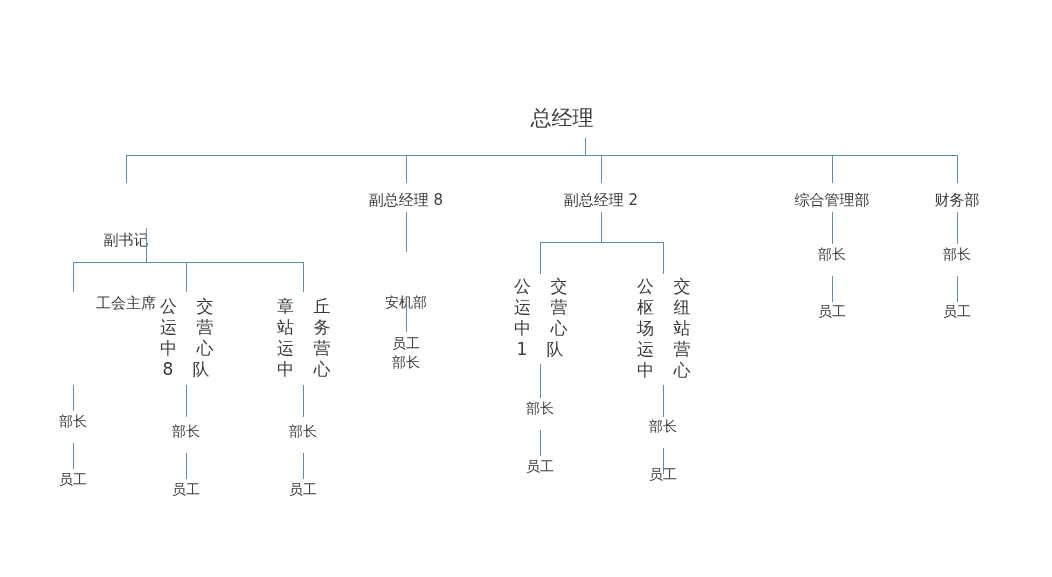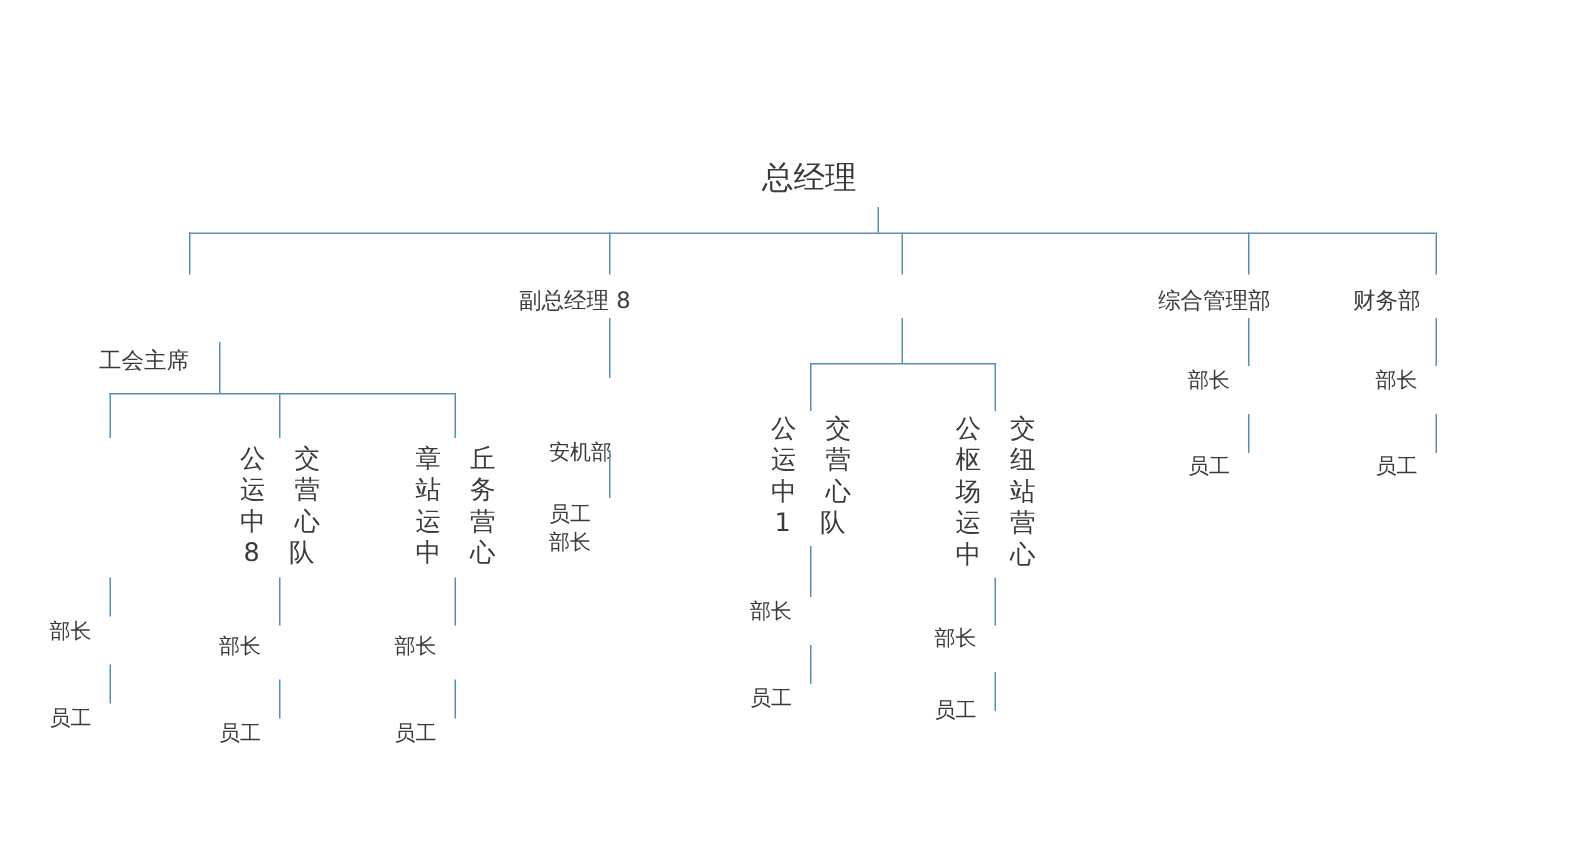--- a/index.html
+++ b/index.html
@@ -11,21 +11,21 @@
     position: relative;
     width: 1052px;
     height: 577px;
     background: #ffffff;
     font-family: "DejaVu Sans", "Liberation Sans", sans-serif;
     color: #3a3a3a;
     overflow: hidden;
   }
   .node {
     position: absolute;
-    text-align: left;
+    text-align: center;
     font-size: 15px;
     line-height: 21px;
     color: #3a3a3a;
     white-space: pre;
   }
   .node.title {
     font-size: 21px;
     line-height: 28px;
   }
   .node.small {
@@ -70,25 +70,27 @@
 
   <div class="hline" style="left:126px; top:155px; width:831px;"></div>
 
   <div class="vline" style="left:126px; top:155px; height:28px;"></div>
   <div class="vline" style="left:406px; top:155px; height:28px;"></div>
   <div class="vline" style="left:601px; top:155px; height:28px;"></div>
   <div class="vline" style="left:832px; top:155px; height:28px;"></div>
   <div class="vline" style="left:957px; top:155px; height:28px;"></div>
 
   <div class="node" style="left:66px; top:188px; width:120px;">
+    <div>副书记</div>
     <div>工会主席</div>
   </div>
 
   <div class="node" style="left:346px; top:190px; width:120px;">副总经理 8</div>
 
+  <div class="node" style="left:541px; top:190px; width:120px;">副总经理 2</div>
 
   <div class="node" style="left:772px; top:190px; width:120px;">综合管理部</div>
 
   <div class="node" style="left:902px; top:190px; width:110px;">财务部</div>
 
   <div class="vline" style="left:146px; top:228px; height:34px;"></div>
   <div class="hline" style="left:73px; top:262px; width:231px;"></div>
   <div class="vline" style="left:73px; top:262px; height:30px;"></div>
   <div class="vline" style="left:186px; top:262px; height:30px;"></div>
   <div class="vline" style="left:303px; top:262px; height:30px;"></div>

